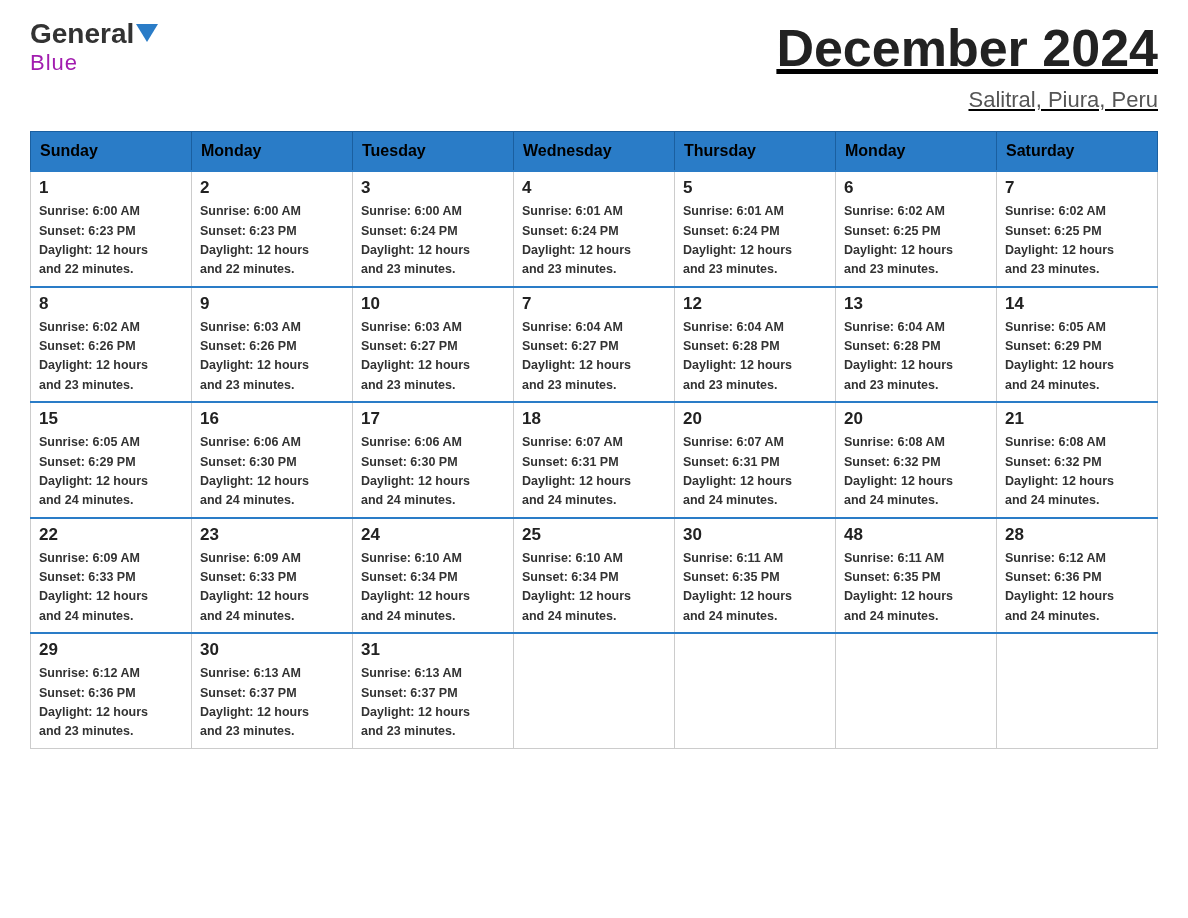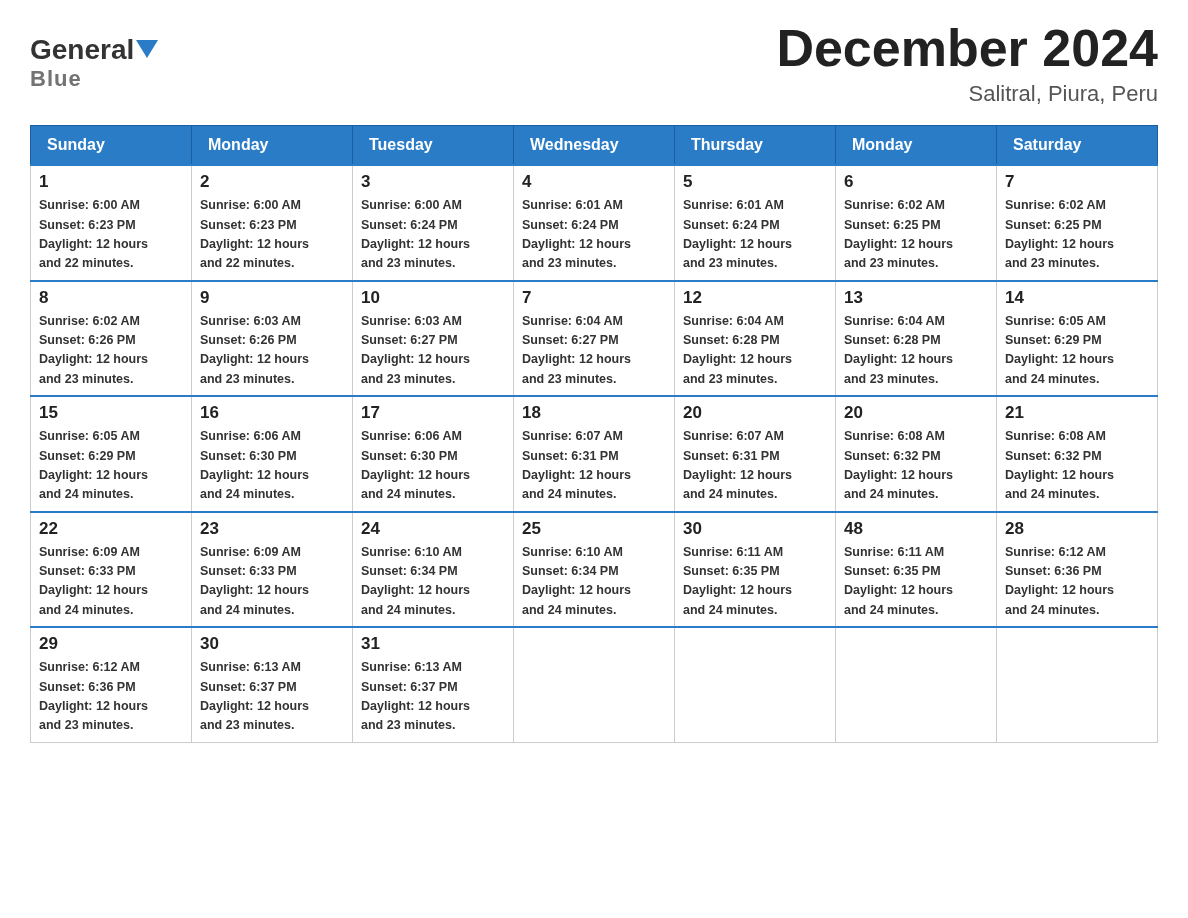--- a/index.html
+++ b/index.html
@@ -6,65 +6,66 @@
     body {
       font-family: Arial, sans-serif;
       background: #fff;
       width: 1188px;
       min-height: 918px;
       padding: 20px 30px;
     }
     .header {
       display: flex;
       justify-content: space-between;
-      align-items: center;
+      align-items: flex-start;
       margin-bottom: 18px;
     }
     .logo {
       display: flex;
       flex-direction: column;
       align-items: flex-start;
     }
     .logo-text {
       font-size: 28px;
       font-weight: bold;
       color: #333;
       line-height: 1;
     }
     .logo-blue-line {
-      color: #737373;
+      color: #a21caf;
       font-size: 22px;
-      font-weight: bold;
+      font-weight: normal;
       margin-top: 2px;
       letter-spacing: 1px;
     }
     .title-section {
       text-align: right;
+      text-decoration: underline;
     }
     .month-title {
       font-size: 52px;
       font-weight: bold;
       color: #222;
       line-height: 1.1;
     }
     .location {
       font-size: 22px;
       color: #555;
-      margin-top: 4px;
+      margin-top: 10px;
     }
     .calendar {
       width: 100%;
       border-collapse: collapse;
     }
     .calendar th {
       background: #2a7cc7;
-      color: #ffffff;
+      color: #000000;
       font-size: 16px;
       font-weight: bold;
-      padding: 10px 16px;
+      padding: 10px 9px;
       text-align: left;
       border: 1px solid #1a5fa0;
     }
     .calendar td {
       vertical-align: top;
       padding: 6px 8px;
       border: 1px solid #ccc;
       font-size: 13px;
       color: #333;
       width: 14.28%;

